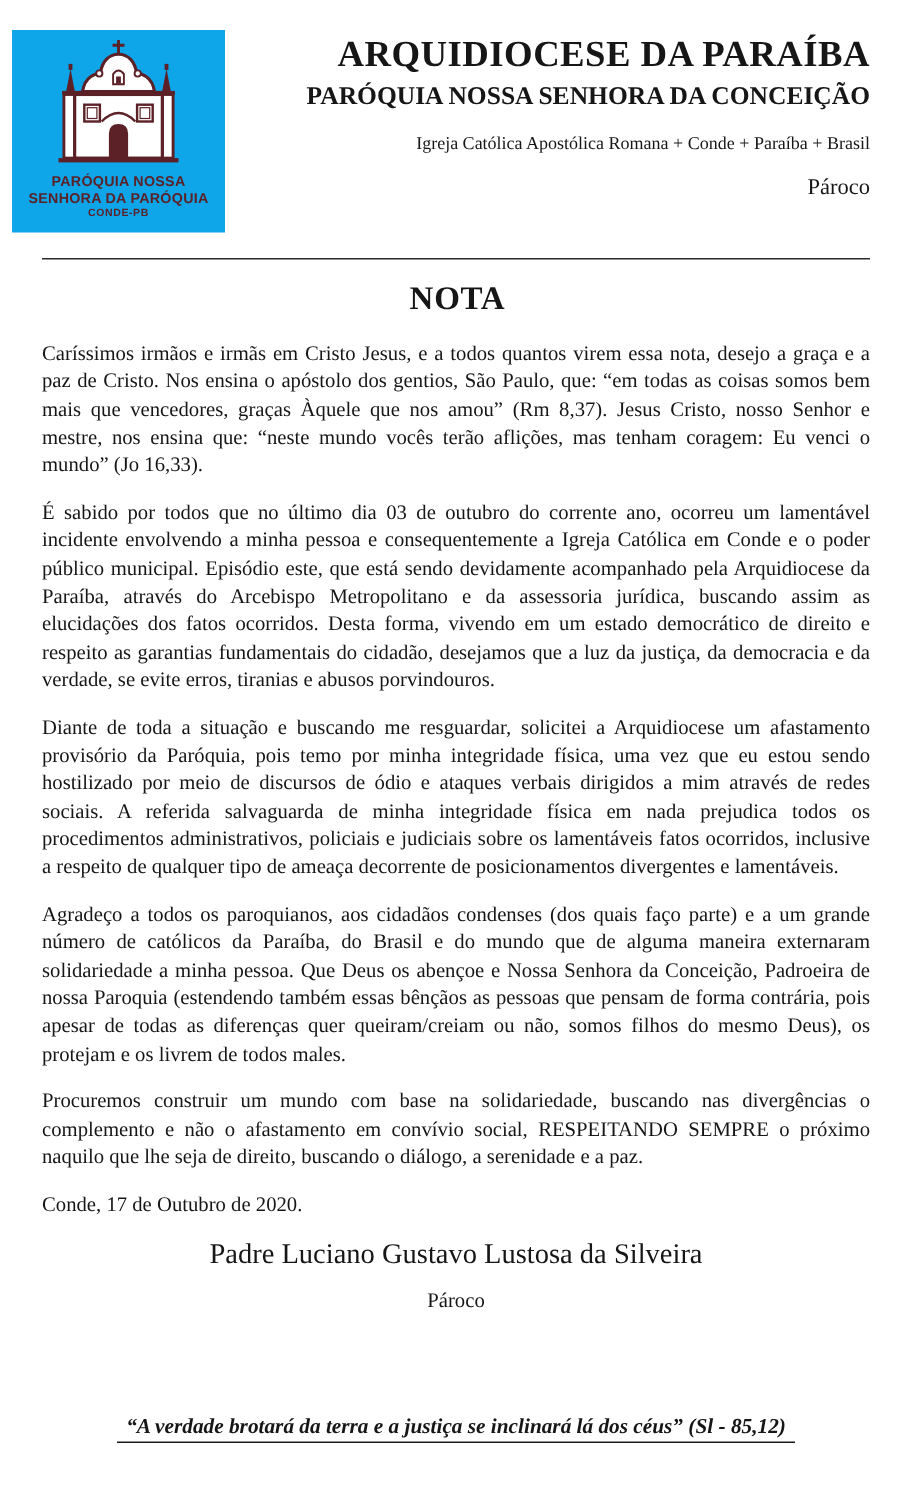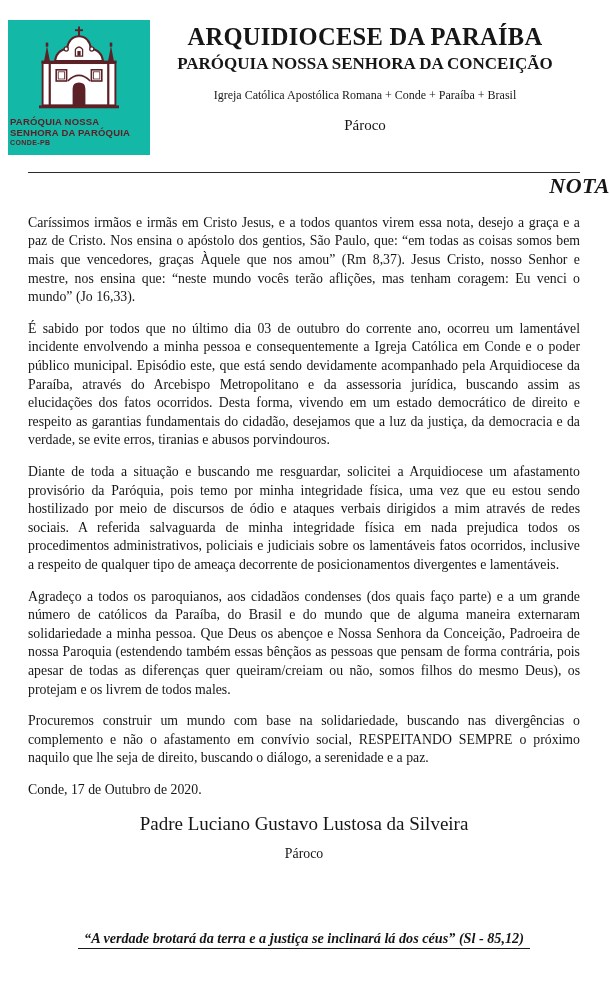--- a/index.html
+++ b/index.html
@@ -16,36 +16,37 @@
   }
   
   .header {
     display: flex;
     align-items: flex-start;
     padding: 20px 30px 0 8px;
   }
   .logo-box {
     width: 142px;
     flex: 0 0 142px;
-    background: #14b8a6;
+    background: #0ea5e9;
     padding: 4px 2px 8px 2px;
+    text-align: center;
   }
   .logo-church { display: block; margin: 0 auto; }
   .logo-caption {
     margin-top: 3px;
     font-family: "Liberation Sans", sans-serif;
     font-weight: bold;
     color: var(--brand, #5b2127);
     line-height: 1.15;
   }
   .logo-caption .cap-line { font-size: 9.5px; letter-spacing: 0.2px; }
   .logo-caption .cap-sub { font-size: 7px; letter-spacing: 0.4px; }
   .header-text {
     flex: 1 1 auto;
-    text-align: center;
+    text-align: right;
     padding-top: 4px;
   }
   .doc-title {
     font-size: 24.5px;
     font-weight: bold;
     letter-spacing: 0.3px;
     line-height: 1.1;
   }
   .doc-subtitle {
     margin-top: 4px;
@@ -62,25 +63,25 @@
     font-size: 15px;
   }
   
   .separator {
     margin: 17px 30px 0 28px;
     border-top: 1.4px solid #2a2a2a;
     height: 0;
   }
   
   .note-heading {
-    text-align: right;
+    margin-top: 13px;
+    text-align: center;
     font-size: 22px;
     font-weight: bold;
     letter-spacing: 0.5px;
-    font-style: italic;
   }
   .note-body {
     margin: 15px 30px 0 28px;
     font-size: 13.8px;
     line-height: 18.6px;
   }
   .note-body p {
     text-align: justify;
     margin-bottom: 13px;
   }

